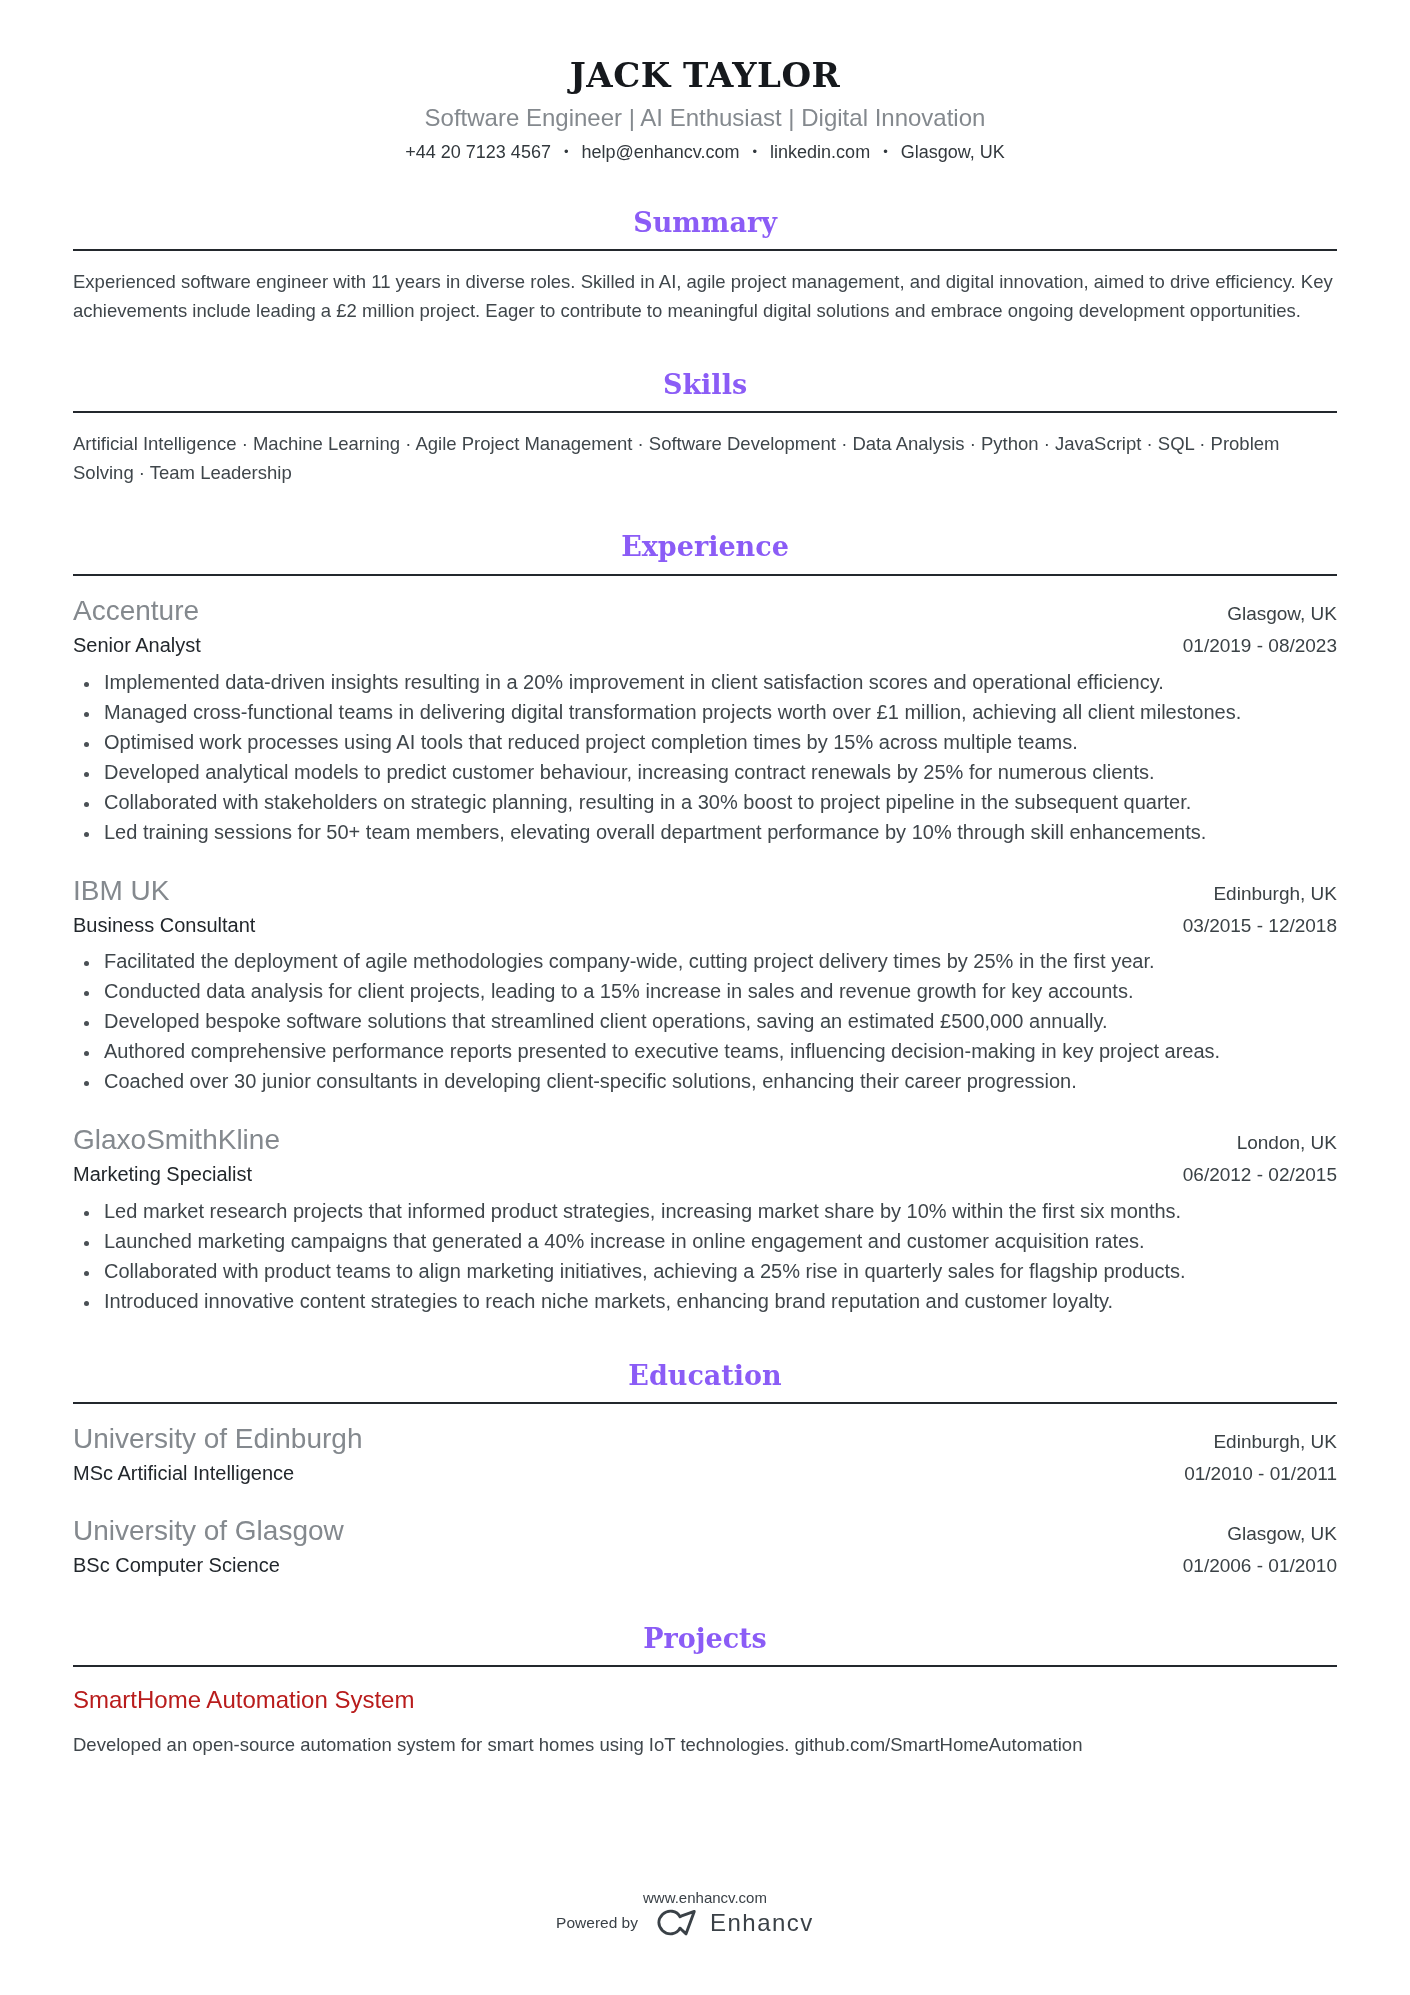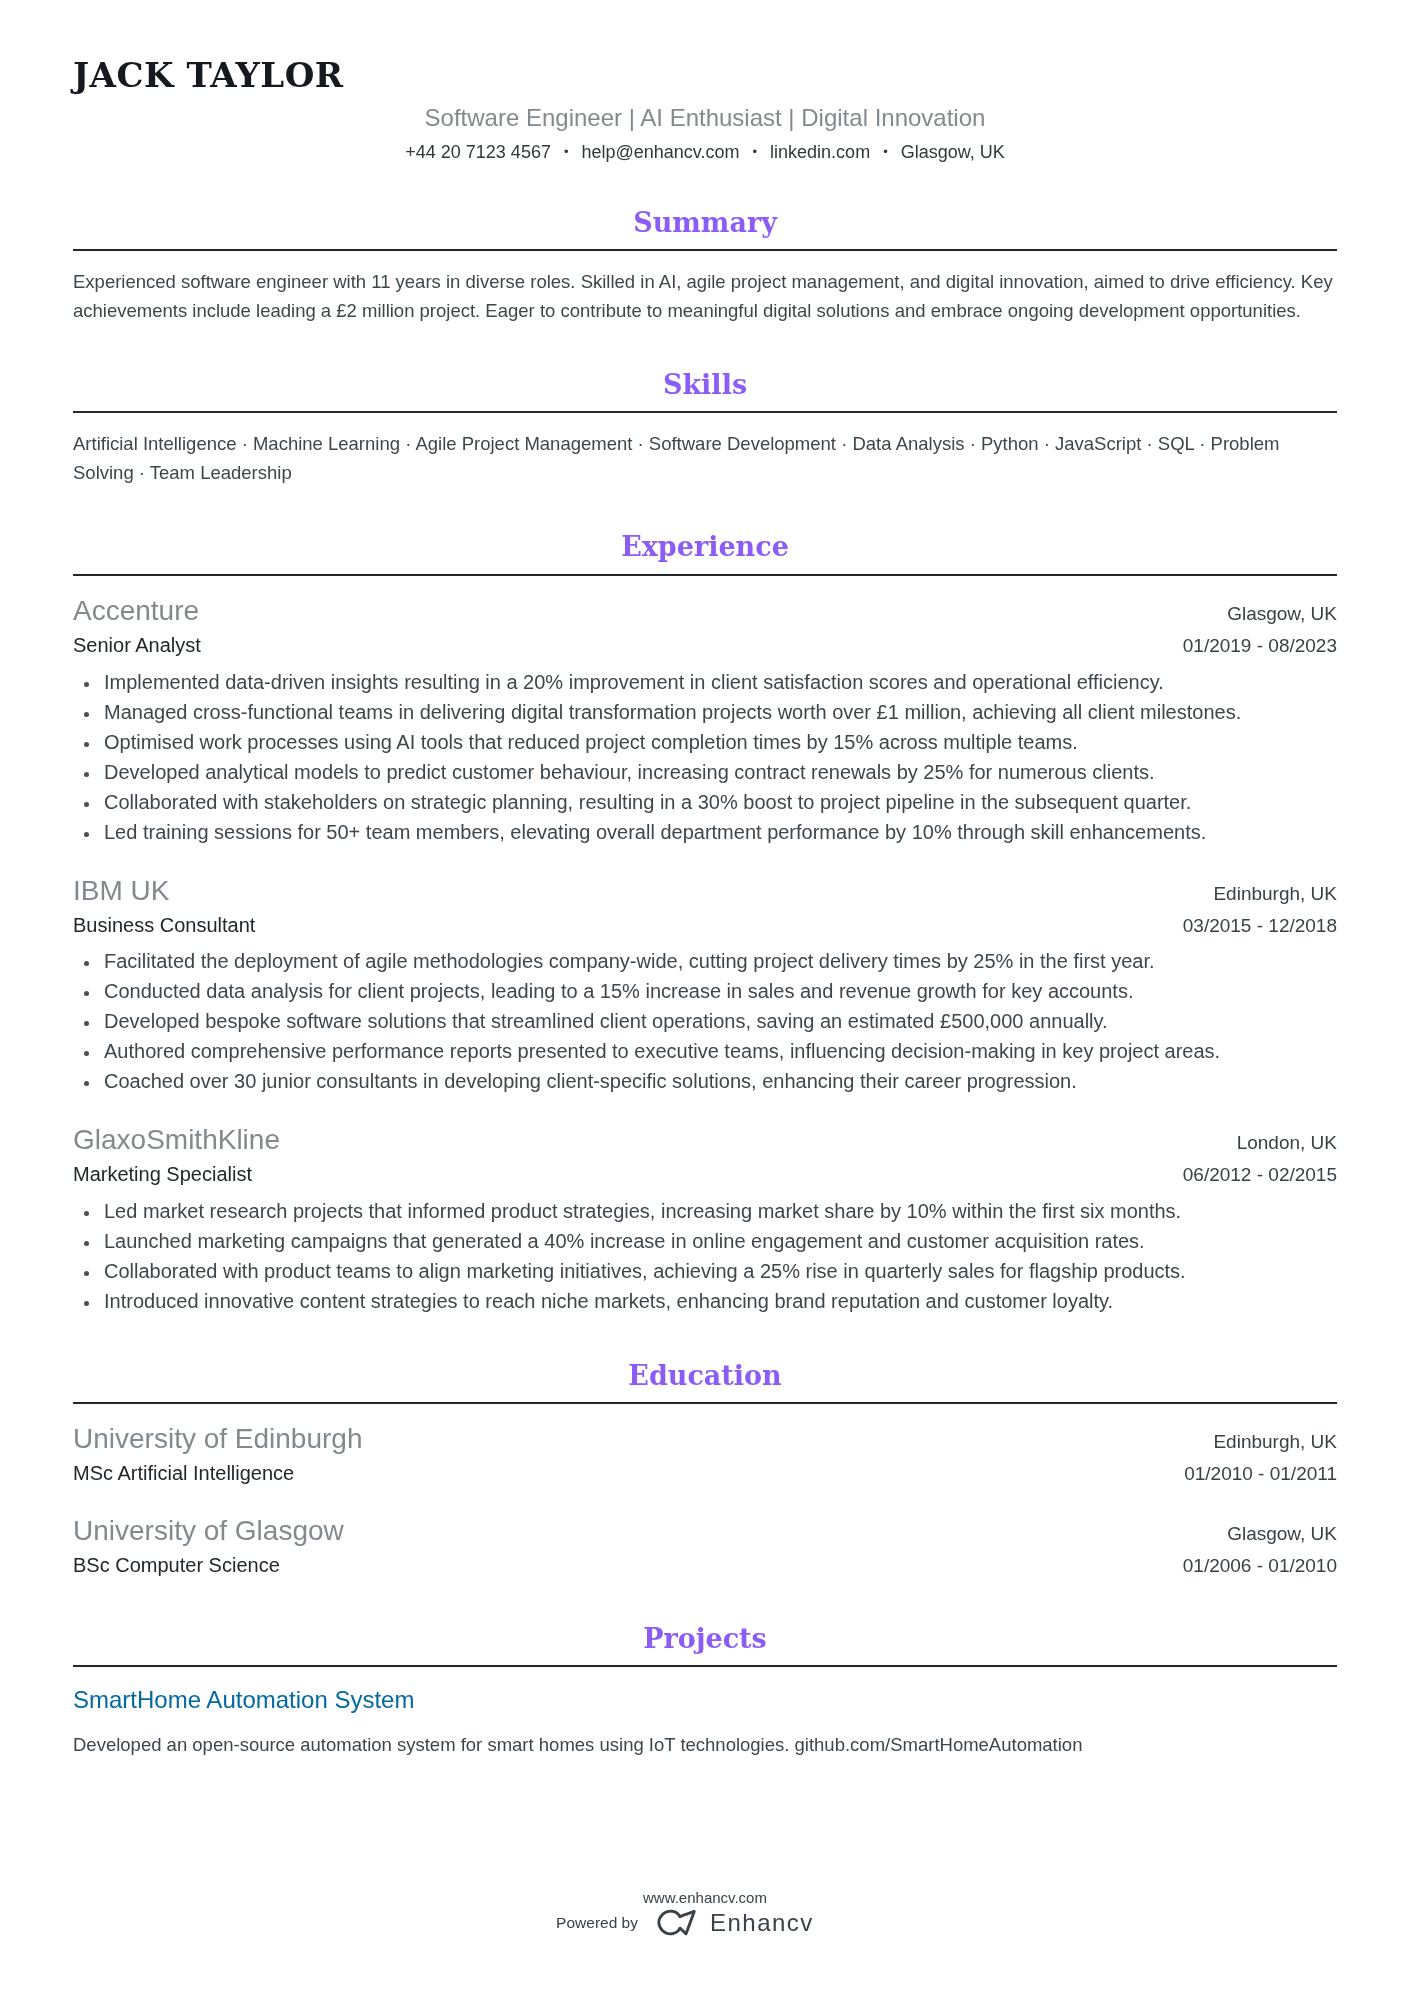--- a/index.html
+++ b/index.html
@@ -8,21 +8,21 @@
     width:1410px; height:1995px;
     background:#ffffff;
     font-family:"Liberation Sans", sans-serif;
     position:relative; overflow:hidden;
     -webkit-font-smoothing:antialiased;
   }
   .content { padding:54px 73px 0 73px; }
 
   
   .name {
-    margin:0; text-align:left;
+    margin:0; text-align:center;
     font-family:"DejaVu Serif", serif;
     font-weight:700; font-size:34px; line-height:1.25;
     color:#16191d; letter-spacing:.5px;
   }
   .tagline {
     text-align:center; font-size:24px; line-height:1.3;
     color:#84898e; margin-top:5px; font-weight:400;
   }
   .contact {
     display:flex; justify-content:center; align-items:center;
@@ -52,21 +52,21 @@
   .meta { font-size:19px; line-height:1.3; color:#3a4145; text-align:right; white-space:nowrap; }
 
   ul.bullets { margin:9px 0 0 0; padding-left:27px; list-style:disc; }
   ul.bullets li {
     font-size:20px; line-height:29px; color:#3f464b;
     padding-left:4px; margin-top:1px;
   }
   ul.bullets li::marker { color:#4a5055; font-size:15px; }
 
   
-  .project-name { font-size:24px; line-height:1.25; color:#0369a1; margin-top:18px; }
+  .project-name { font-size:24px; line-height:1.25; color:#b91c1c; margin-top:18px; }
   .project-desc { font-size:18.5px; line-height:29px; color:#3f464b; margin-top:15px; }
 
   
   .footer {
     position:absolute; left:70px; right:70px; bottom:56px;
     display:flex; justify-content:space-between; align-items:center;flex-direction:column;
   }
   .footer-site { font-size:15px; color:#3a4147; text-decoration:none; }
   .powered { display:flex; align-items:center; gap:13px; margin-right:40px; }
   .powered-label { font-size:15.5px; color:#3a4147; }

